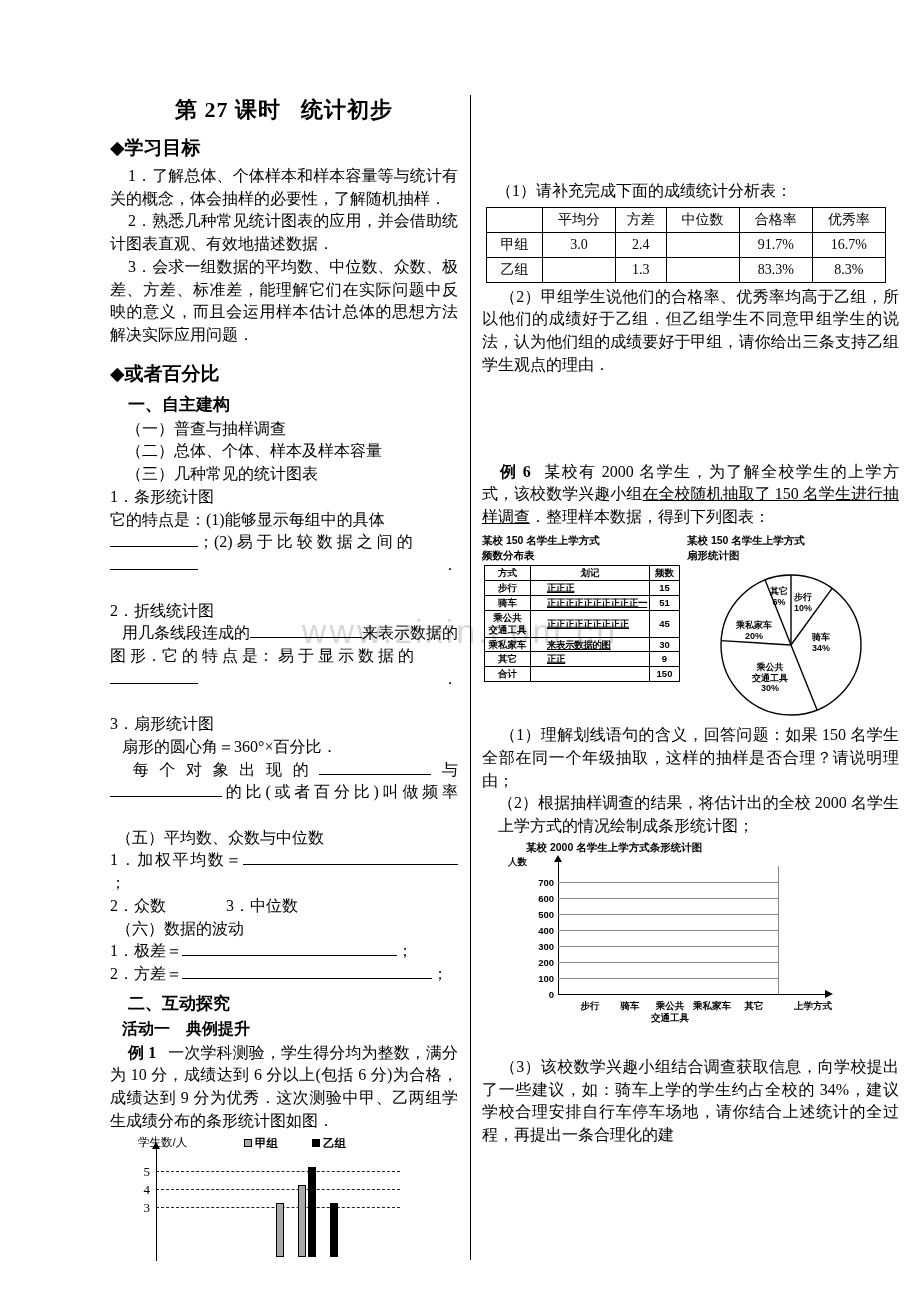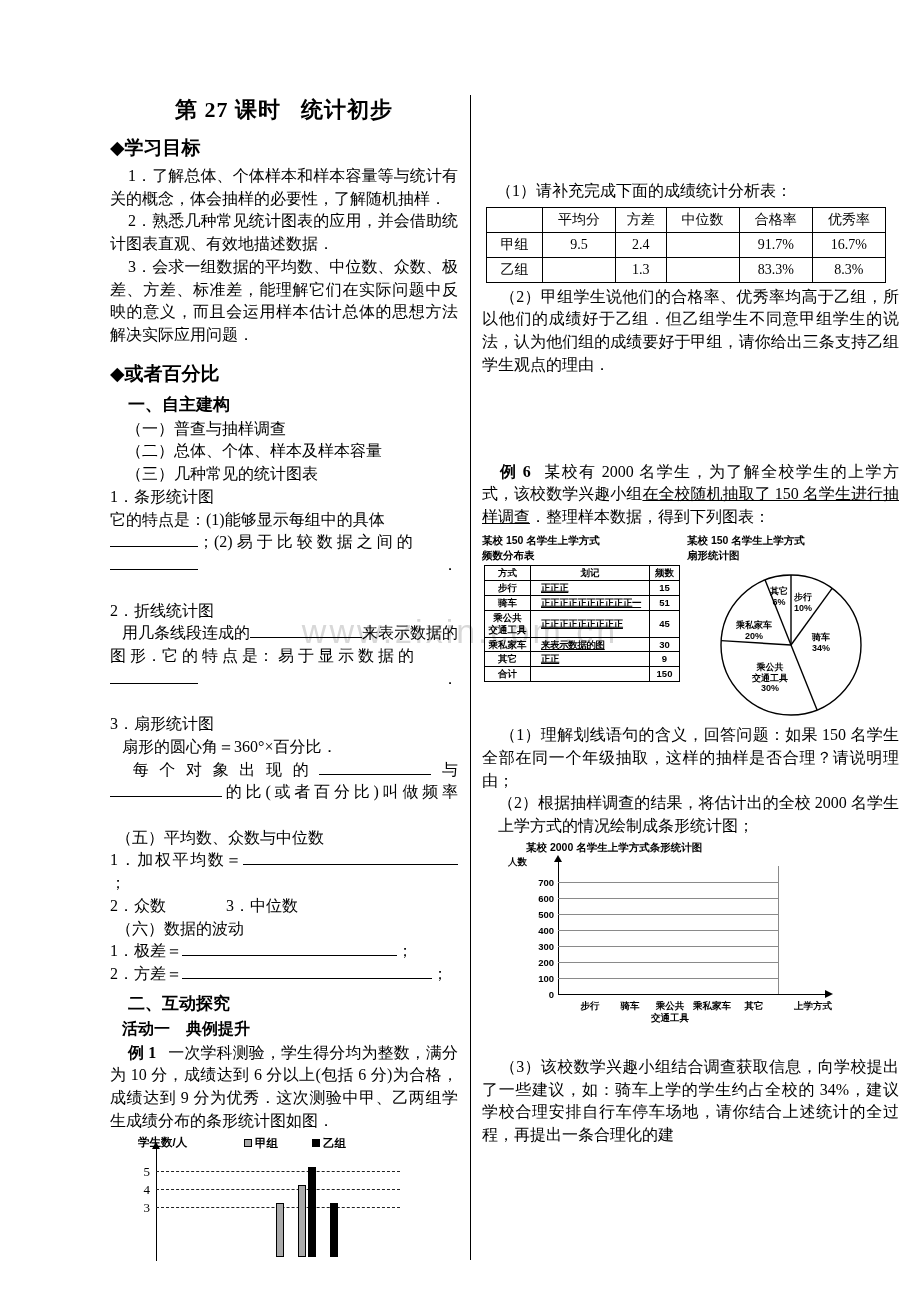--- a/index.html
+++ b/index.html
@@ -127,21 +127,21 @@
     font-weight: bold;
   }
   table.freq td {
     border: 1px solid #000;
     text-align: center;
     padding: 1px 1px;
     line-height: 1.25;
   }
   table.freq td.tally {
     text-align: left;
-    padding-left: 10px;
+    padding-left: 16px;
     letter-spacing: -0.4px;
   }
   table.freq td.tally span { text-decoration: underline; }
   table.freq td.way { width: 46px; }
   table.freq td.num { width: 30px; }
 
   
   #ex2figs {
     display: flex;
     margin-top: 4px;
@@ -160,21 +160,21 @@
     line-height: 1.15;
     white-space: nowrap;
   }
 
   
   #ex1chart { position: relative; width: 330px; height: 160px; margin: 2px 0 0 6px; }
   .ax-title {
     position: absolute;
     font-family: "Liberation Sans", sans-serif;
     font-size: 11.5px;
-    font-weight: bold;
+    font-weight: normal;
     white-space: nowrap;
   }
   .leg-item {
     position: absolute;
     font-family: "Liberation Sans", sans-serif;
     font-size: 11.5px;
     font-weight: bold;
     white-space: nowrap;
   }
   .leg-sw { display:inline-block; width: 8px; height: 8px; border:1px solid #000; vertical-align: 0px; margin-right: 3px;}
@@ -317,21 +317,21 @@
             <tr>
           <td class="rowhead"></td>
           <td>平均分</td>
           <td>方差</td>
           <td>中位数</td>
           <td>合格率</td>
           <td>优秀率</td>
         </tr>
         <tr>
           <td class="rowhead">甲组</td>
-          <td>9.5</td>
+          <td>3.0</td>
           <td>2.4</td>
           <td></td>
           <td>91.7%</td>
           <td>16.7%</td>
         </tr>
         <tr>
           <td class="rowhead">乙组</td>
           <td></td>
           <td>1.3</td>
           <td></td>

